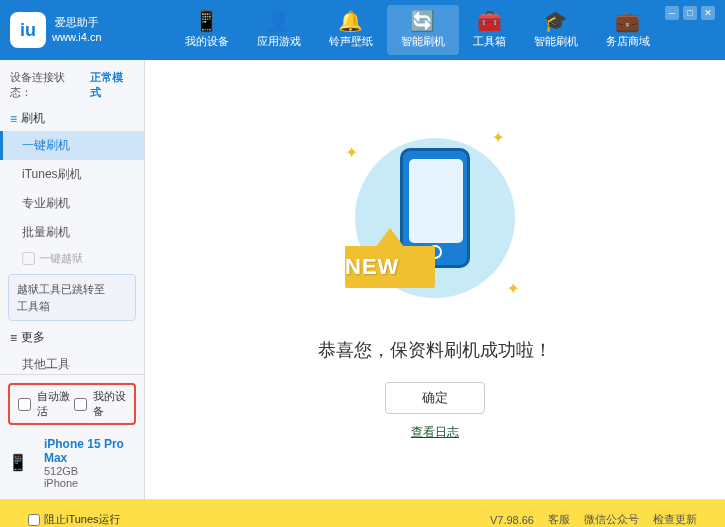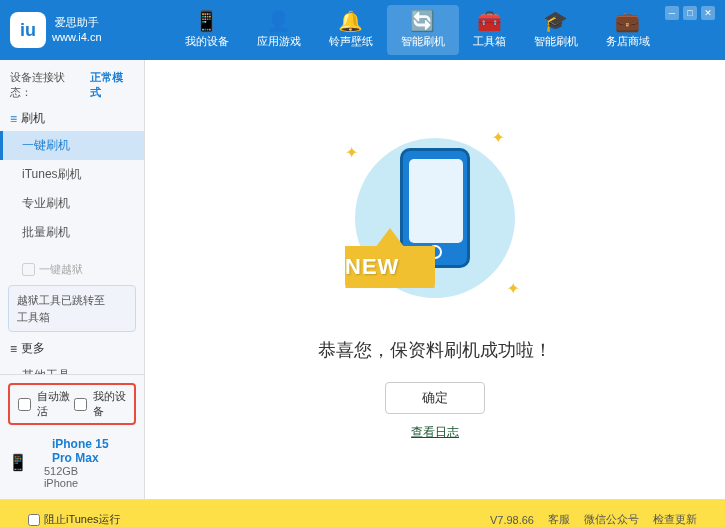--- a/index.html
+++ b/index.html
@@ -110,21 +110,20 @@
       border-left: 3px solid #1a7fd4;
       padding-left: 19px;
     }
     .sidebar-disabled {
       padding: 4px 10px 4px 22px;
       font-size: 11px;
       color: #aaa;
       display: flex;
       align-items: center;
       gap: 4px;
-      margin-top: 11px;
     }
     .sidebar-note {
       margin: 4px 8px;
       padding: 6px 8px;
       background: #f0f4fa;
       border: 1px solid #c8daf0;
       border-radius: 4px;
       font-size: 11px;
       color: #555;
       line-height: 1.5;
@@ -263,21 +262,21 @@
       width: 145px;
       flex-shrink: 0;
     }
     .bottom-left input[type="checkbox"] { width: 12px; height: 12px; }
     .checkbox-label { font-size: 11px; color: #333; }
     .device-info {
       display: flex;
       flex-direction: column;
       padding: 4px 10px 2px 10px;
     }
-    .device-name { font-size: 12px; color: #1a7fd4; font-weight: bold; margin-left: 8px; }
+    .device-name { font-size: 12px; color: #1a7fd4; font-weight: bold; }
     .device-storage { font-size: 11px; color: #666; }
     .device-type { font-size: 11px; color: #666; }
     .bottom-center-wrap {
       flex: 1;
     }
     .bottom-right {
       display: flex;
       align-items: center;
       gap: 14px;
       font-size: 11px;

